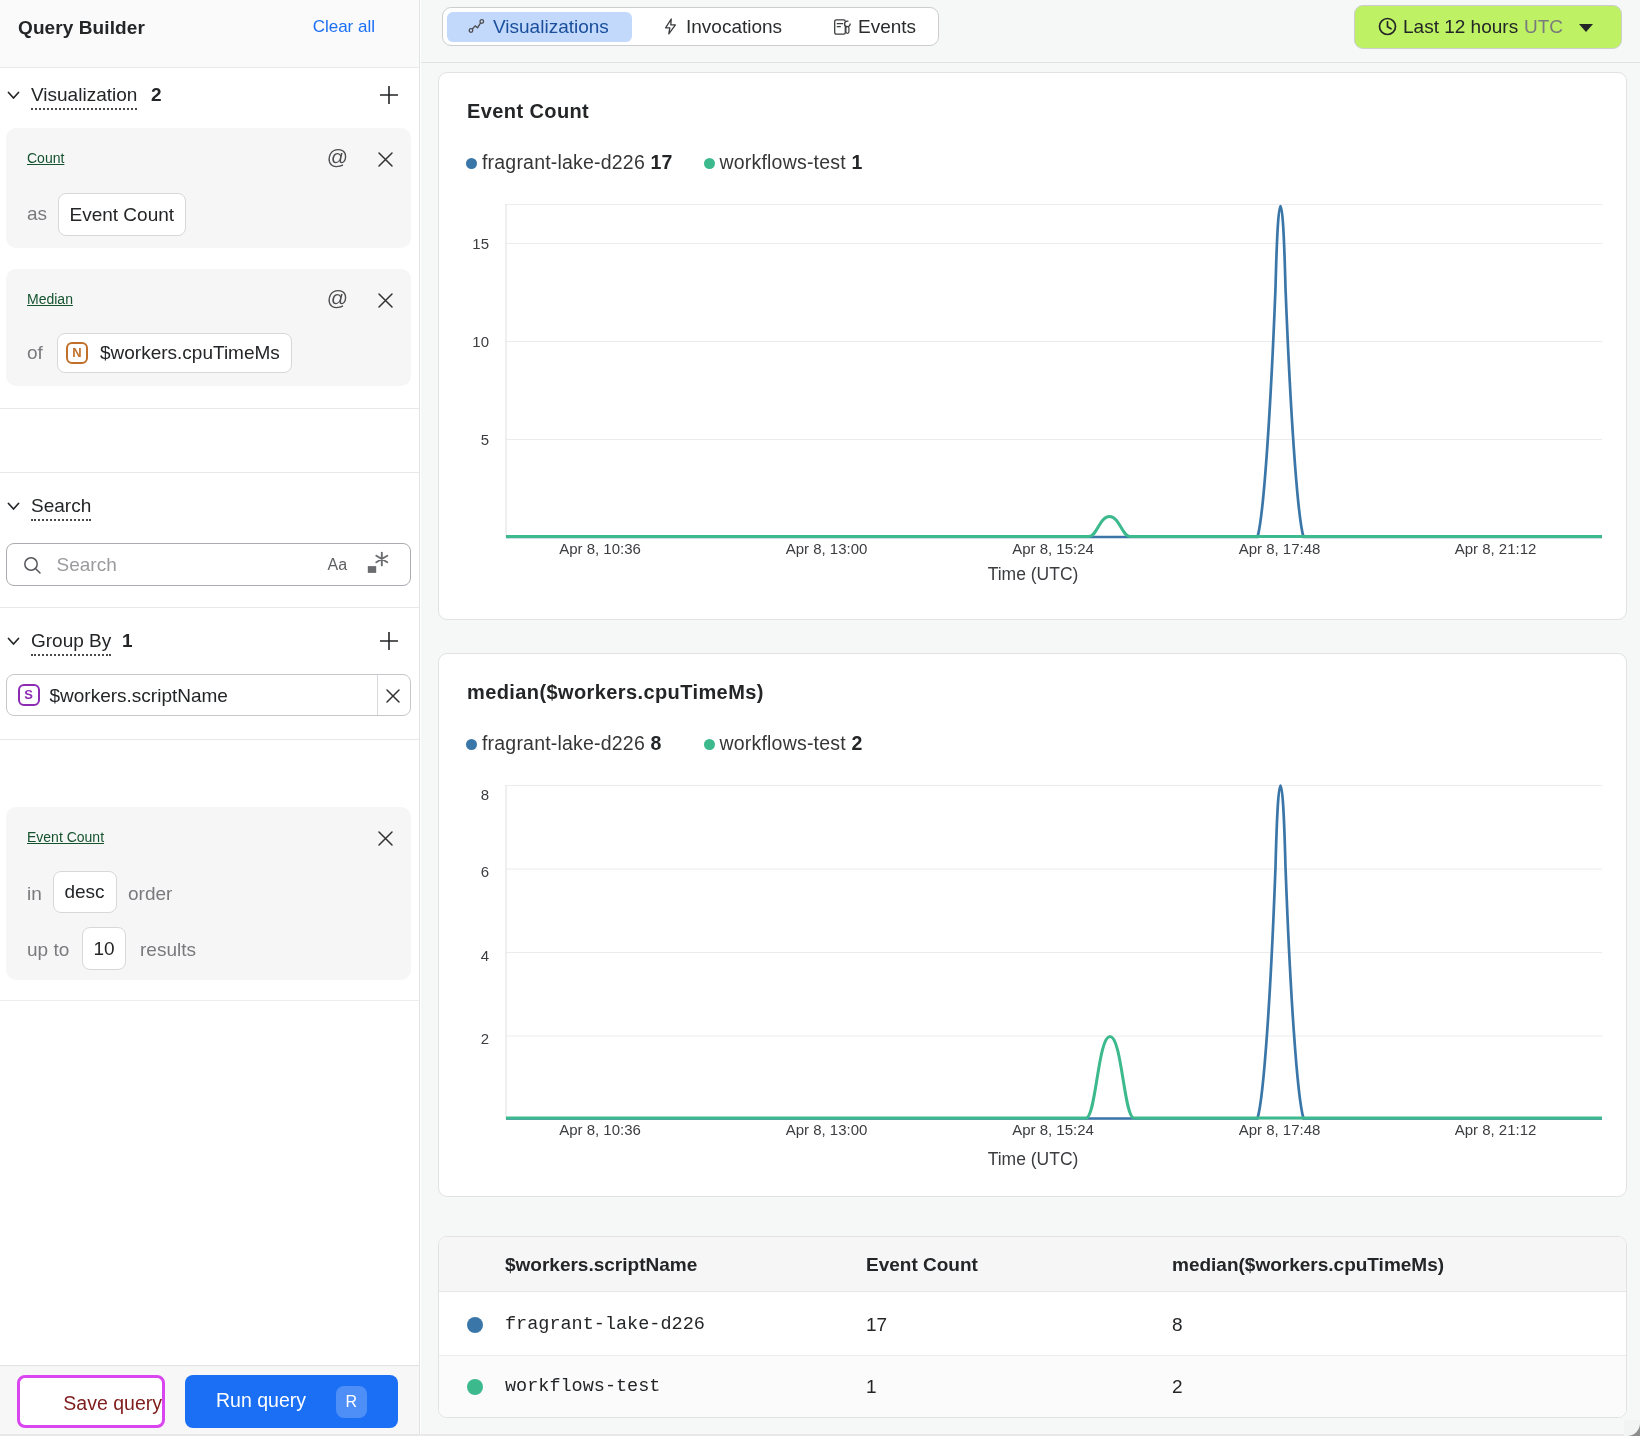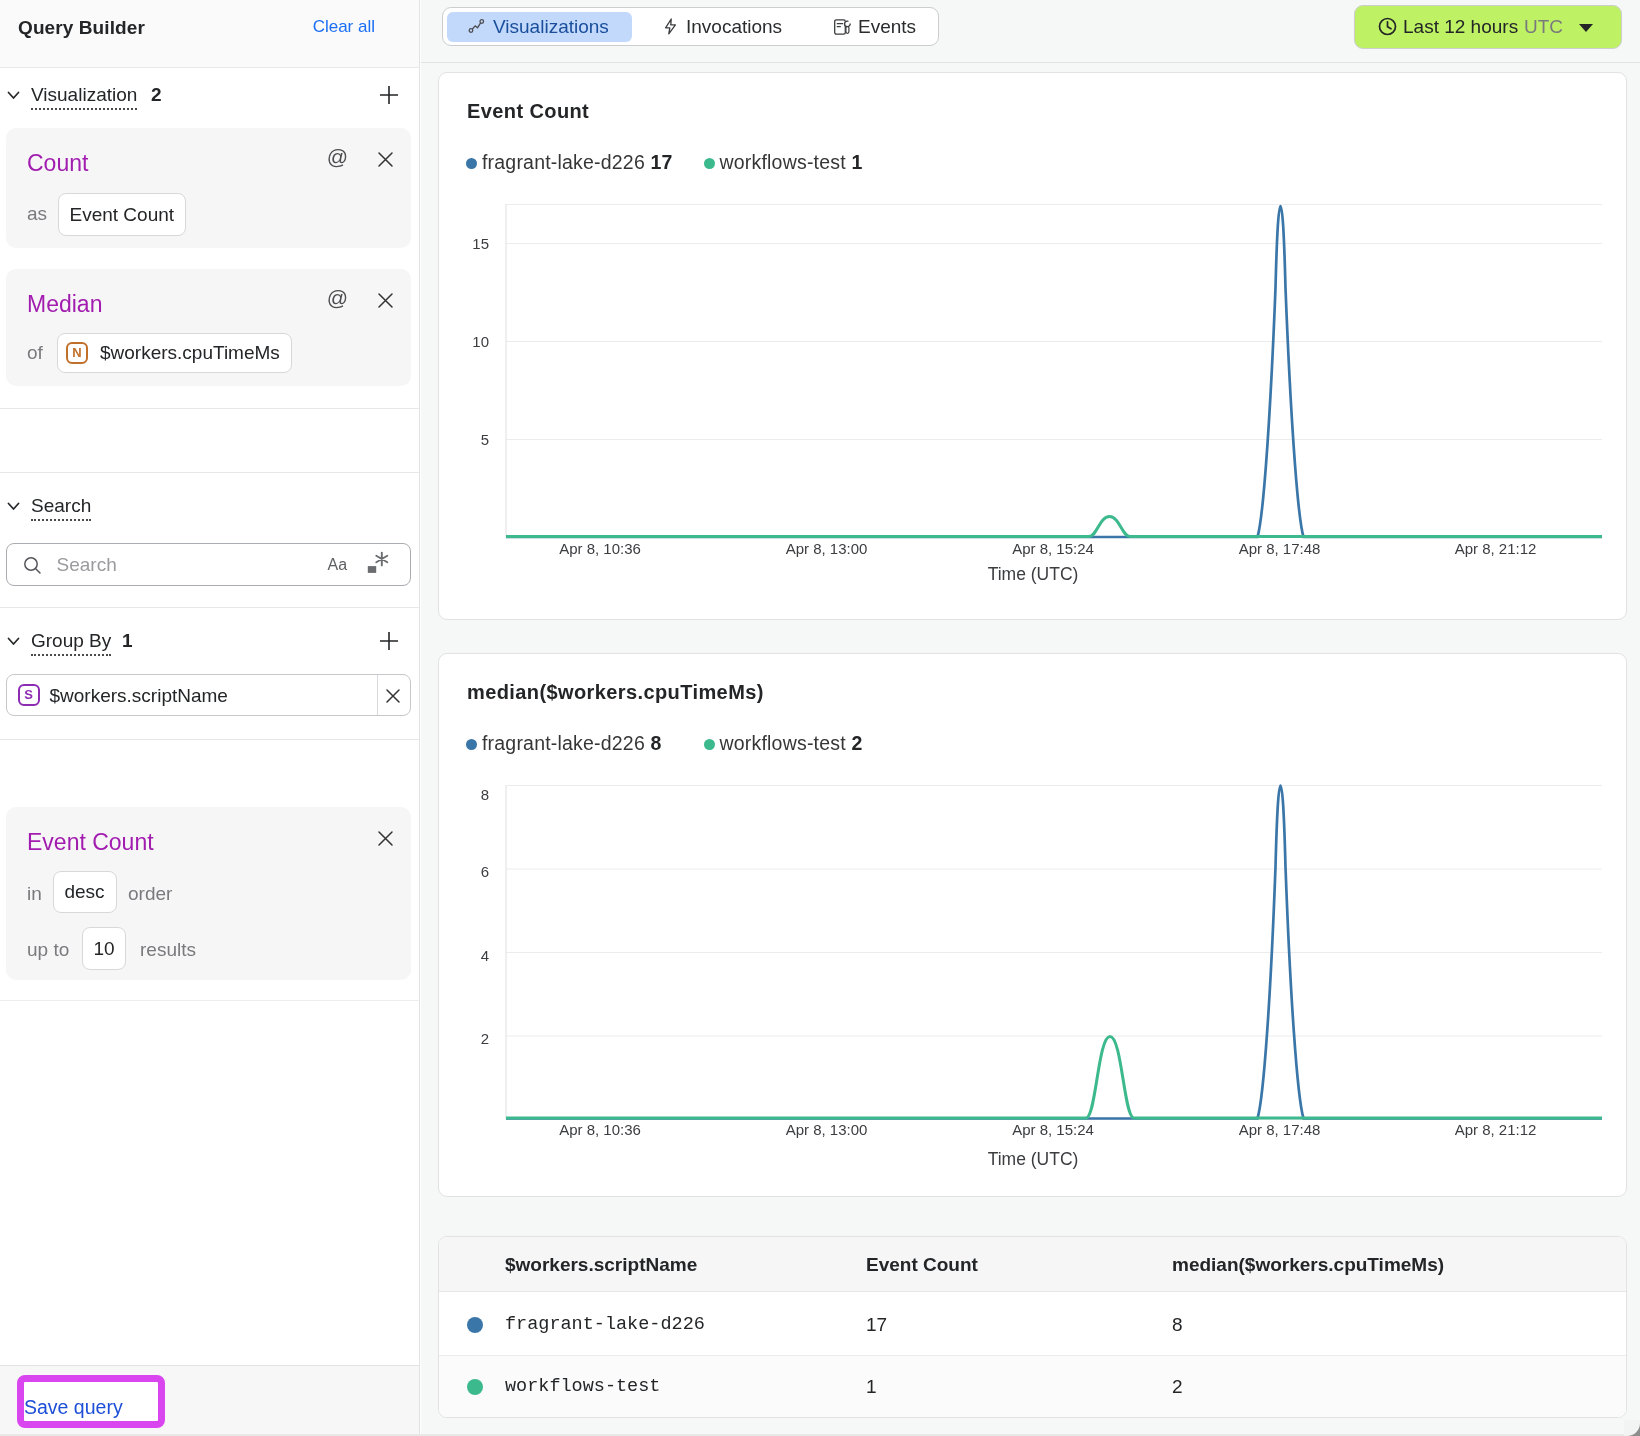--- a/index.html
+++ b/index.html
@@ -11,21 +11,21 @@
 #sb-head { position:absolute; left:0; top:0; width:419px; height:68px; background:#fafafa; border-bottom:1px solid #e8e8e9; }
 #sb-head h1 { position:absolute; left:18px; top:17px; font-size:19px; font-weight:700; color:#232527; letter-spacing:0.1px; }
 #sb-head .clear { position:absolute; right:44px; top:17px; font-size:17px; color:#1b6ff5; }
 .sep { position:absolute; left:0; width:419px; height:1px; background:#e8e8e9; }
 .sec-head { position:absolute; left:0; width:419px; height:24px; }
 .sec-head .chev { position:absolute; left:7px; top:7px; }
 .sec-head .lbl { position:absolute; left:31px; top:0; font-size:19px; line-height:22px; color:#232527; border-bottom:2.5px dotted #4a4a4a; padding-bottom:2px; }
 .sec-head .cnt { position:absolute; font-size:19px; font-weight:700; color:#232527; top:0; }
 .sec-head .plus { position:absolute; right:20px; top:1px; }
 .card { position:absolute; left:6px; width:405px; background:#f6f6f7; border-radius:10px; }
-.card .ttl { position:absolute; left:21px; top:21.5px; font-size:23px; color:#a21caf; }
+.card .ttl { position:absolute; left:21px; top:21.5px; font-size:14px; color:#14532d;text-decoration:underline; }
 .card .at { position:absolute; right:63px; top:17px; font-size:21px; color:#4e4e50; }
 .card .x { position:absolute; right:17px; top:23px; }
 .wbox { position:absolute; background:#fff; border:1px solid #d8d8da; border-radius:8px; font-size:19px; color:#232527; }
 .gray { color:#7a7a7e; }
 
 #main { position:absolute; left:421px; top:0; width:1219px; height:1436px; background:#f6f7f7; }
 #topbar { position:absolute; left:0; top:0; width:1219px; height:63px; border-bottom:1px solid #e2e2e4; }
 #tabs { position:absolute; left:21px; top:7px; width:497px; height:39px; background:#fff; border:1px solid #cdcdd0; border-radius:9px; }
 .tab { position:absolute; top:4px; height:30px; border-radius:6px; font-size:19px; color:#2b2c2e; }
 #tab1 { left:4px; width:185px; background:#c2d9fc; color:#1a4e9b; }
@@ -146,21 +146,25 @@
     <div class="wbox" style="left:46.5px; top:64px; width:64px; height:42px; text-align:center; line-height:40px;">desc</div>
     <span class="gray" style="position:absolute; left:122px; top:76px; font-size:19px;">order</span>
     <span class="gray" style="position:absolute; left:21px; top:132px; font-size:19px;">up to</span>
     <div class="wbox" style="left:76px; top:120px; width:44px; height:43px; text-align:center; line-height:41px;">10</div>
     <span class="gray" style="position:absolute; left:134px; top:132px; font-size:19px;">results</span>
   </div>
 
   <div class="sep" style="top:1000px; background:#ededee;"></div>
 
   <div style="position:absolute; left:0; top:1365px; width:419px; height:71px; background:#f7f7f8; border-top:1px solid #e2e2e4;">
-    <div style="position:absolute; left:17px; top:9px; width:148px; height:53px; background:#fff; border:7px solid #d946ef; border-radius:8px; color:#1d4ed8; font-size:19.5px; text-align:left; line-height:51px;">Save query</div>
+    <div style="position:absolute; left:17px; top:9px; width:148px; height:53px; background:#fff; border:3px solid #d946ef; border-radius:8px; color:#7f1d1d; font-size:19.5px; text-align:right; line-height:51px;">Save query</div>
+    <div style="position:absolute; left:185px; top:9px; width:213px; height:53px; background:#1b6ff5; border-radius:8px;">
+      <span style="position:absolute; left:31px; top:14px; color:#fff; font-size:19.5px;">Run query</span>
+      <span style="position:absolute; right:31px; top:11px; width:31.5px; height:31.5px; background:rgba(255,255,255,0.22); border-radius:8px; color:#fff; font-size:16px; text-align:center; line-height:31px;">R</span>
+    </div>
   </div>
 </div>
 
 <div id="main">
   <div id="topbar">
     <div id="tabs">
       <div class="tab" id="tab1">
         <svg class="ic" width="17" height="16">
               <circle cx="3" cy="12.5" r="1.8" fill="none" stroke="#4e4e52" stroke-width="1.3"></circle>
               <circle cx="13.8" cy="3.5" r="1.8" fill="none" stroke="#4e4e52" stroke-width="1.3"></circle>

